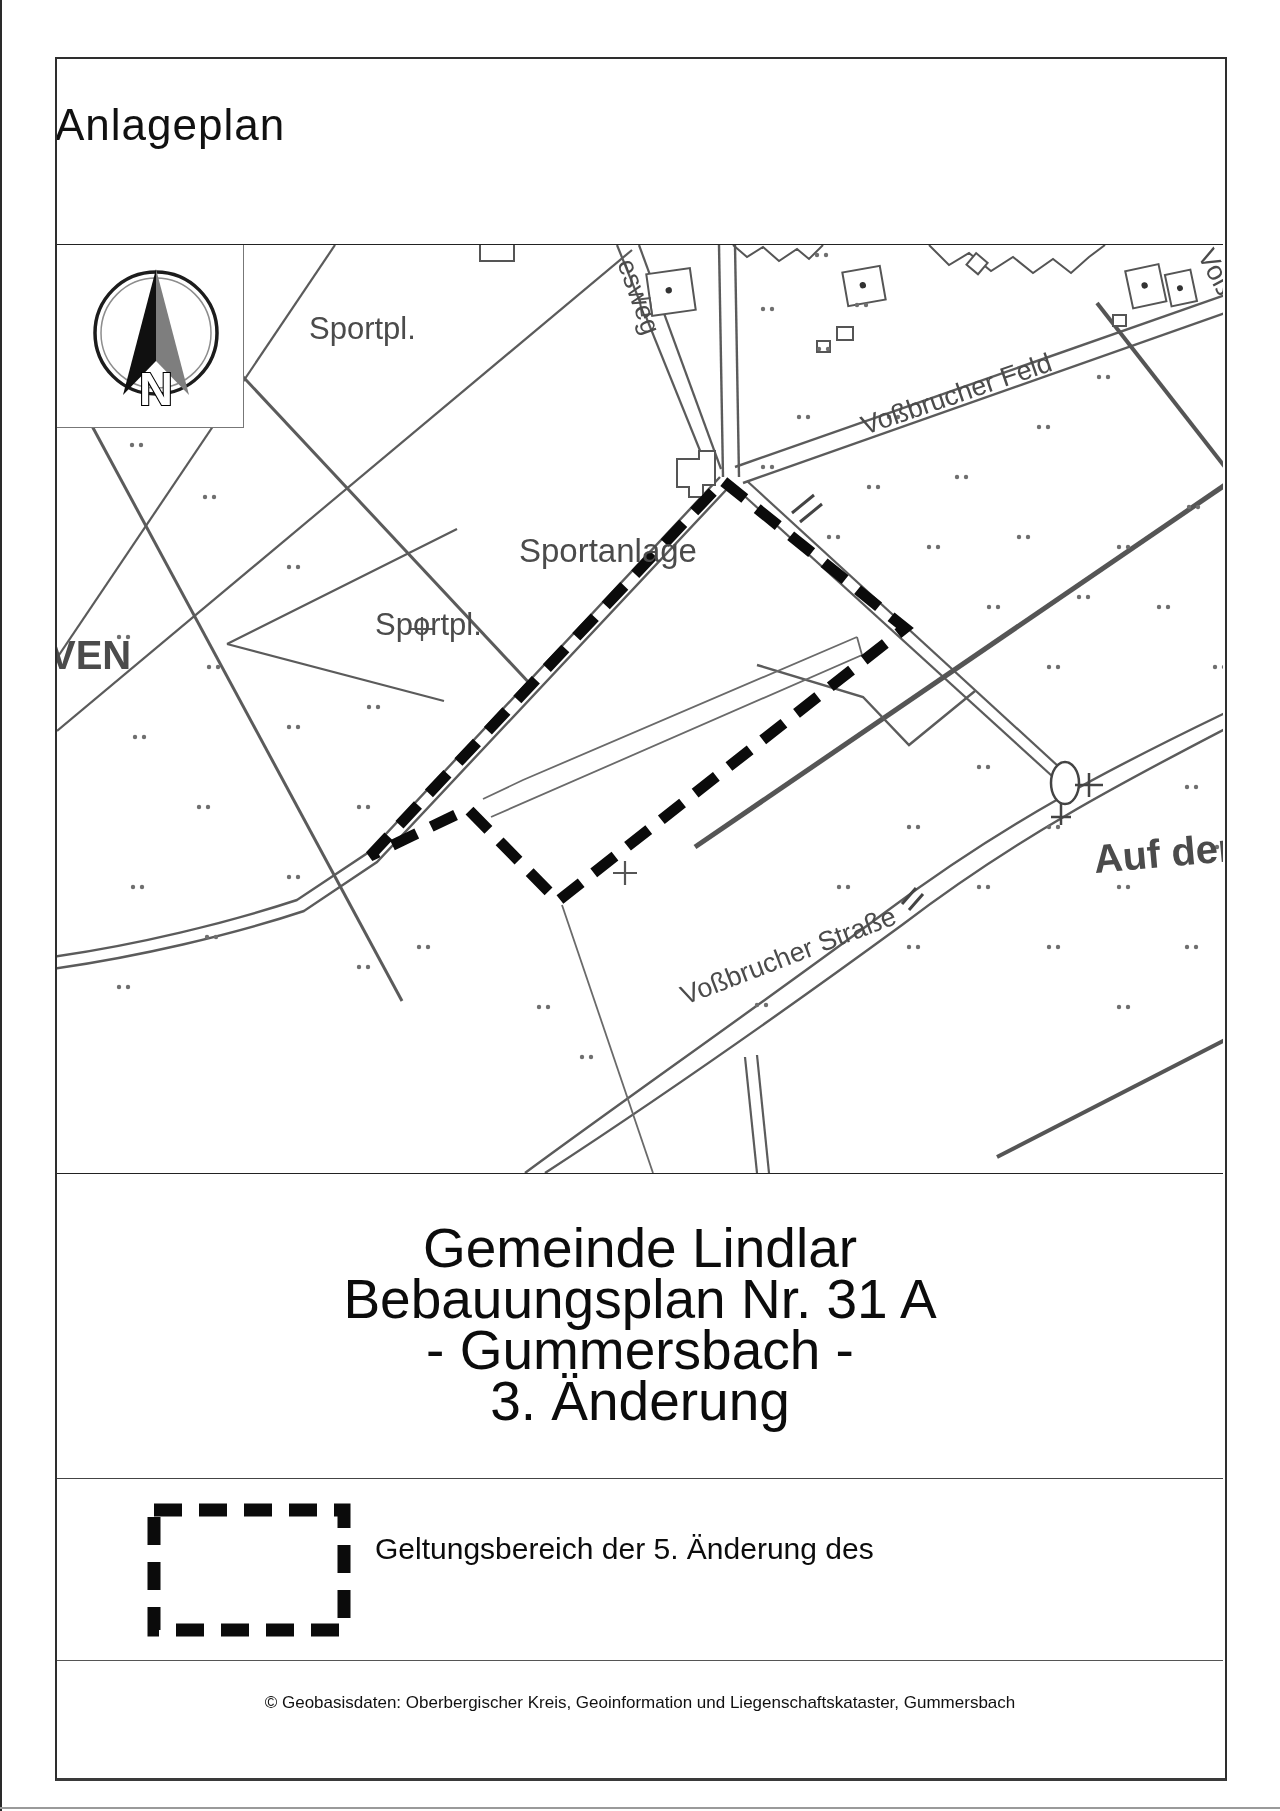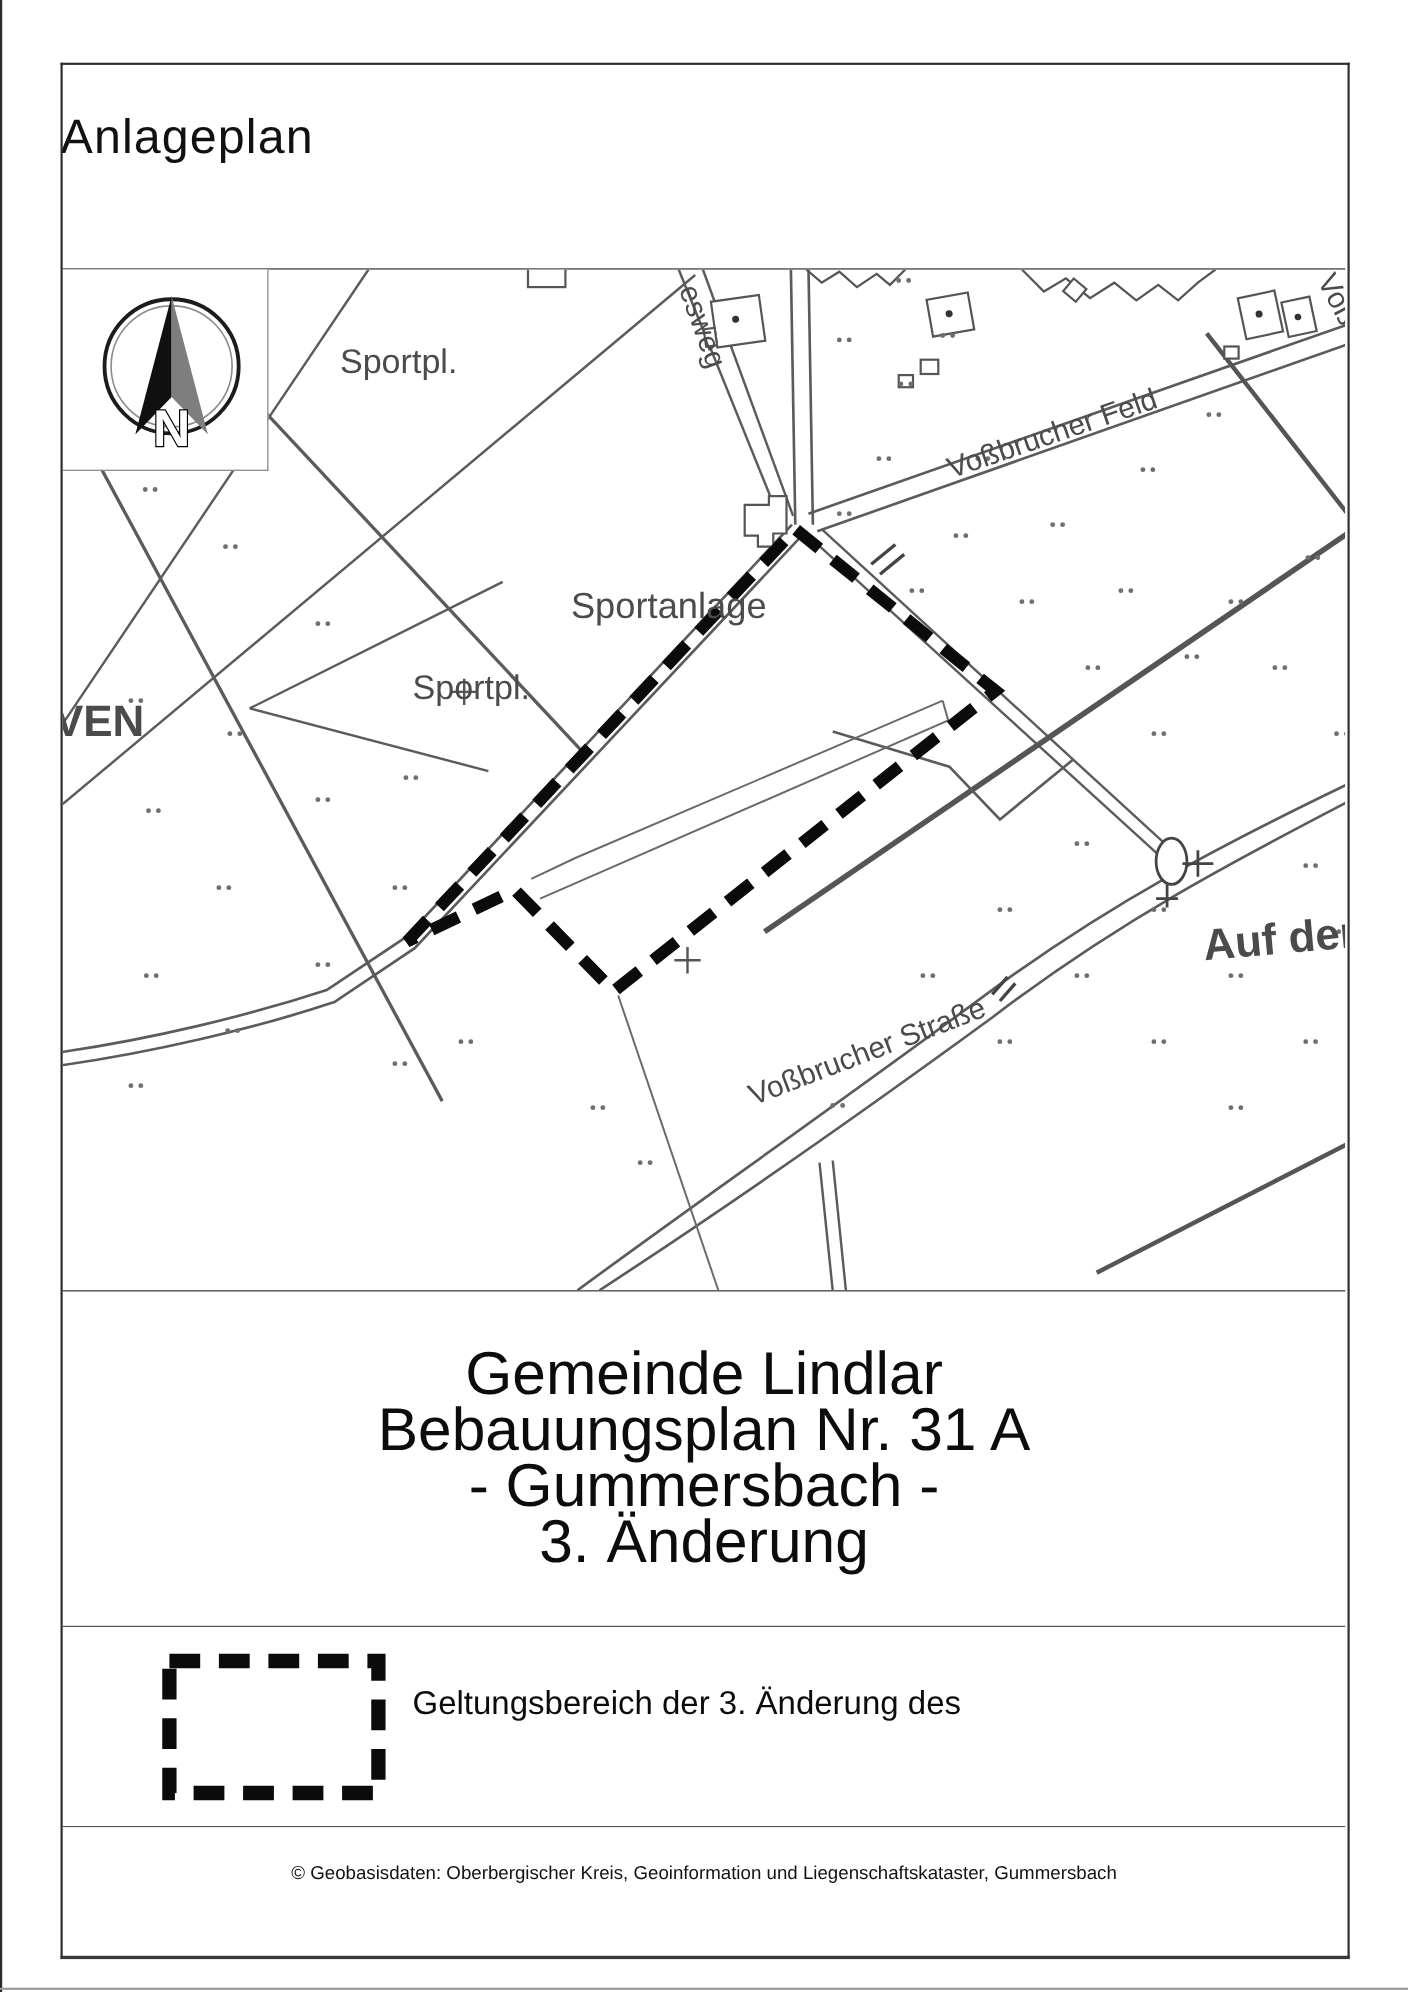--- a/index.html
+++ b/index.html
@@ -282,19 +282,19 @@
   <div class="tl">Bebauungsplan Nr. 31 A</div>
   <div class="tl">- Gummersbach -</div>
   <div class="tl">3. Änderung</div>
 </div>
 
 <div id="legend-section" class="abs">
   <svg id="legend-symbol" class="abs" width="210" height="140" viewBox="0 0 210 140">
     <rect x="9" y="9" width="190" height="120" fill="none" stroke="#0b0b0b" stroke-width="13" stroke-dasharray="28 17"></rect>
   </svg>
   <div id="legend-text" class="abs">
-    <div>Geltungsbereich der 3. Änderung des</div>
+    <div>Geltungsbereich der 5. Änderung des</div>
   </div>
 </div>
 
 <div id="footer-section" class="abs">
   <div id="footer-credit">© Geobasisdaten: Oberbergischer Kreis, Geoinformation und Liegenschaftskataster, Gummersbach</div>
 </div>
 
 </body></html>

